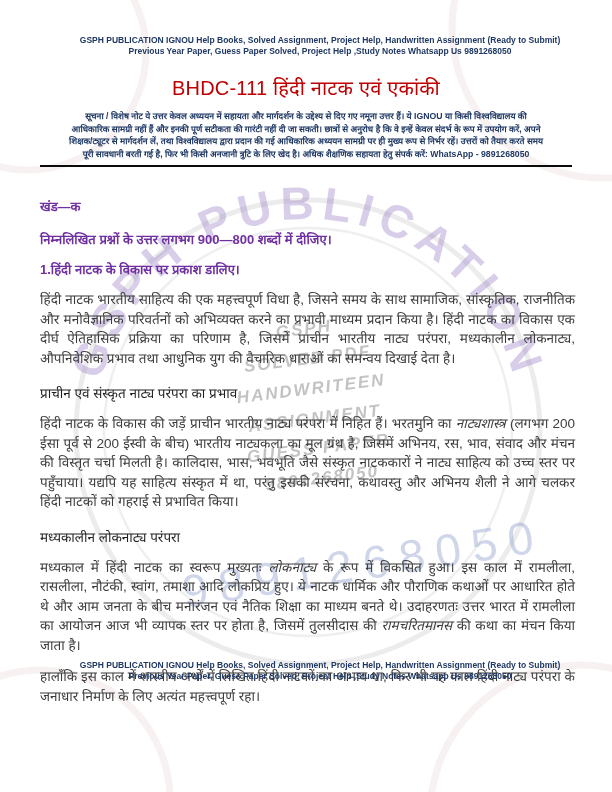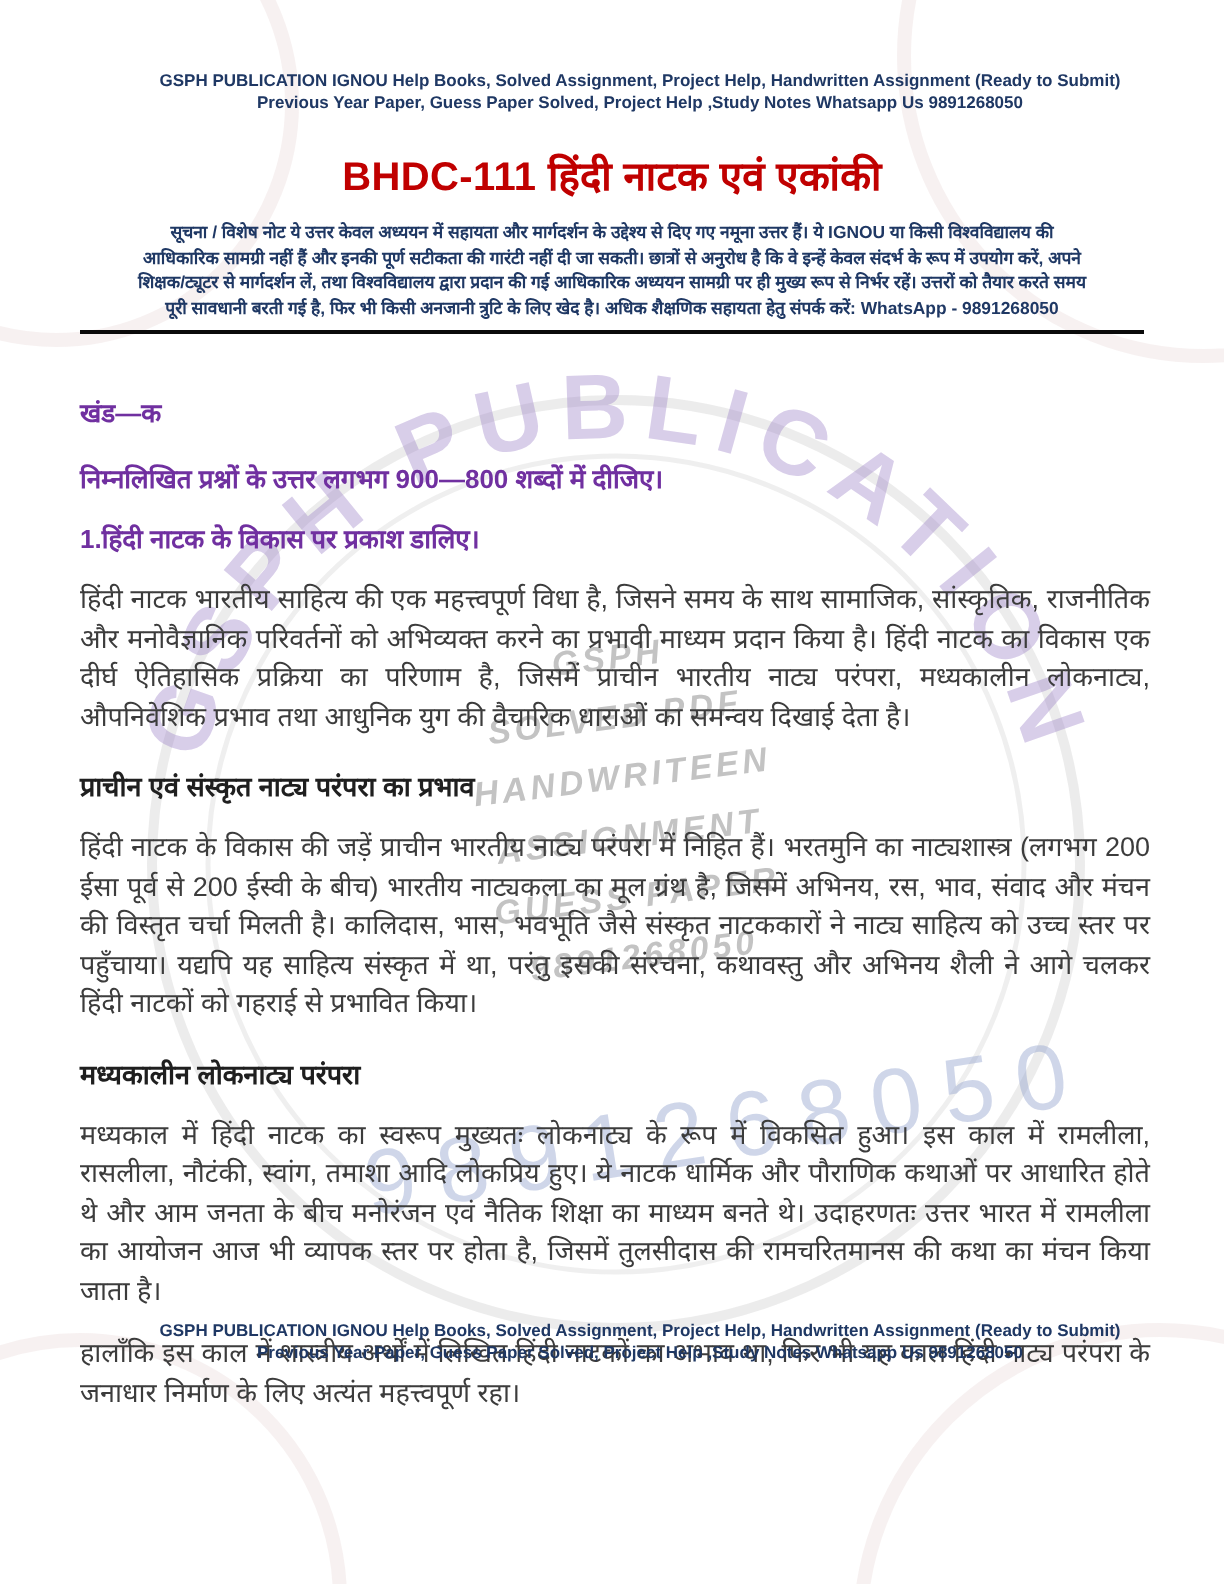--- a/index.html
+++ b/index.html
@@ -22,40 +22,40 @@
     position:absolute; left:198px; top:314px; width:230px;
     transform:rotate(-7deg); text-align:center;
     color:#c3c3c3; font-style:italic; font-weight:600; letter-spacing:2px;
   }
   .wm-center div { font-size:17px; line-height:30px; white-space:nowrap; }
   
   .doc { position:relative; z-index:1; }
   .banner { text-align:center; color:#1F3864; font-weight:700; font-size:8.5px; line-height:11px;padding-left:28px; }
   .banner-top { padding-top:35px; }
   .doc-title {
-    text-align:center; color:#C00000; font-weight:700; font-size:20px;
+    text-align:center; color:#C00000; font-weight:400; font-size:20px;
     margin-top:17px; letter-spacing:.2px;
   }
   .disclaimer {
     margin:9px 28px 0 28px; text-align:center;
     color:#1F3864; font-weight:600;
     font-size:8.7px; line-height:12.6px;
   }
   .rule { border:none; border-top:2px solid #0a0a0a; margin:5px 40px 0 40px; }
   .content { padding:27px 37px 0 40px; }
   .purple-line { color:#7030A0; font-weight:700; font-size:13px; }
   .kand        { margin-top:3px; }
   .instruction { margin-top:15px; }
   .question    { margin-top:12px; }
   .para {
     color:#3c3c3c; font-size:13.5px; line-height:19.5px;
     text-align:justify; margin-top:12px;
   }
-  .subheading { color:#1f1f1f; font-weight:700; font-size:13.5px; margin-top:16px; }
-  .ital { }
+  .subheading { color:#1f1f1f; font-weight:400; font-size:13.5px; margin-top:16px; }
+  .ital { font-style:italic; }
   .banner-bottom { position:absolute; left:0; right:0; bottom:24px; }
 </style>
 </head>
 <body>
 
 <div class="page">
 
   <div class="wm-layer">
     <svg width="612" height="792" viewBox="0 0 612 792">
       <defs>

